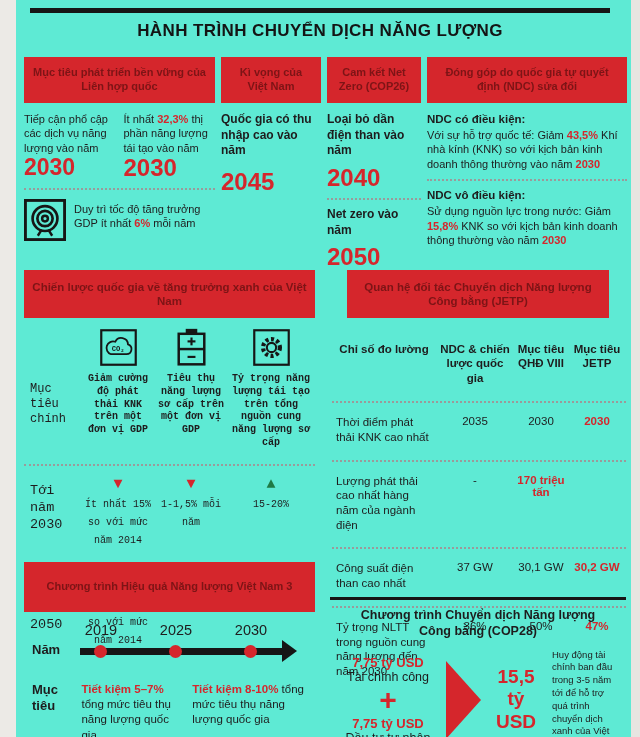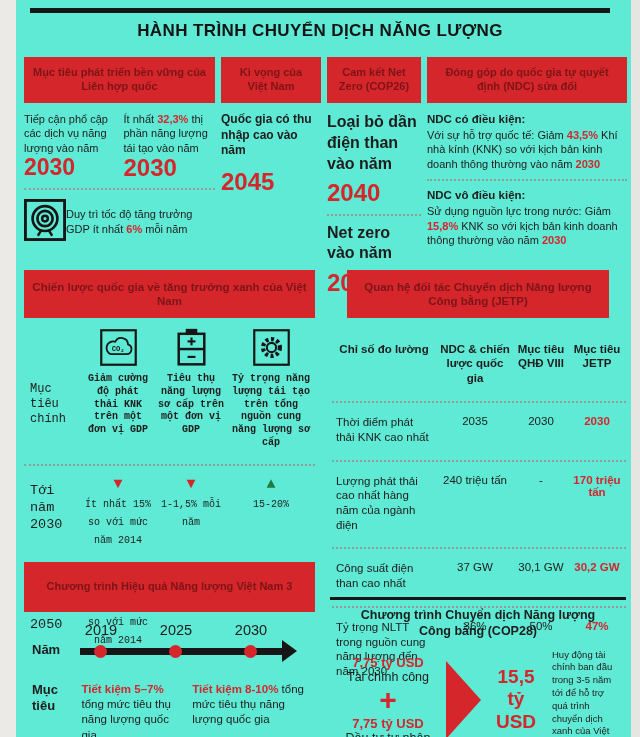--- a/index.html
+++ b/index.html
@@ -20,23 +20,23 @@
   .b1{left:24px;width:191px;}
   .b2{left:221px;width:100px;}
   .b3{left:327px;width:94px;}
   .b4{left:427px;width:200px;}
   .b1-cols{display:flex;gap:8px;}
   .b1-col{flex:1;}
   .red-acc{color:var(--red);font-weight:bold;margin-top:12px;}
   .yr-big{color:var(--red);font-weight:bold;font-size:24px;line-height:1.05;}
   .yr-inline{display:inline;font-size:23px;}
   .dotline{border-top:2px dotted var(--dot);margin:8px 0 7px;}
-  .gdp-row{display:flex;align-items:center;padding-top:2px;}
+  .gdp-row{display:flex;gap:8px;align-items:flex-start;padding-top:2px;}
   .gdp-text{font-size:11px;line-height:1.3;padding-top:3px;}
-  .b-lead{font-weight:bold;font-size:16px;line-height:1.3;}
+  .b-lead{font-weight:bold;font-size:12px;line-height:1.3;}
   .b2 .b-lead{font-size:12px;}
   .mt6{margin-top:6px;} .mt10{margin-top:10px;}
   .ndc-title{font-weight:bold;font-size:11.5px;margin-bottom:1px;}
   .ndc-text{font-size:11px;line-height:1.32;}
 
   
   .panel-gs{position:absolute;left:24px;top:270px;width:291px;}
   .panel-gs .red-head{min-height:48px;font-size:11.5px;}
   .gtable{display:grid;grid-template-columns:57px 74px 72px 88px;padding-top:6px;font-family:Liberation Mono, monospace;}
   .gspan{grid-column:1/-1;}
@@ -252,21 +252,20 @@
       <div class="jhead">Mục tiêu JETP</div>
 
       <div class="gspan dotline"></div>
       <div class="jlabel">Thời điểm phát thải KNK cao nhất</div>
       <div class="jval">2035</div>
       <div class="jval">2030</div>
       <div class="jval red">2030</div>
 
       <div class="gspan dotline"></div>
       <div class="jlabel">Lượng phát thải cao nhất hàng năm của ngành điện</div>
-      <div class="jval">240 triệu tấn</div>
       <div class="jval">-</div>
       <div class="jval red">170 triệu tấn</div>
 
       <div class="gspan dotline"></div>
       <div class="jlabel">Công suất điện than cao nhất</div>
       <div class="jval">37 GW</div>
       <div class="jval">30,1 GW</div>
       <div class="jval red">30,2 GW</div>
 
       <div class="gspan dotline"></div>

